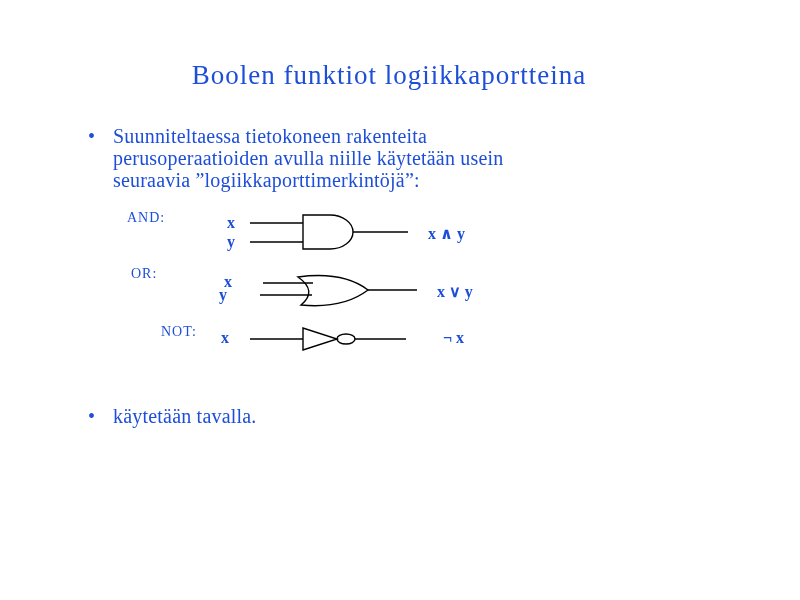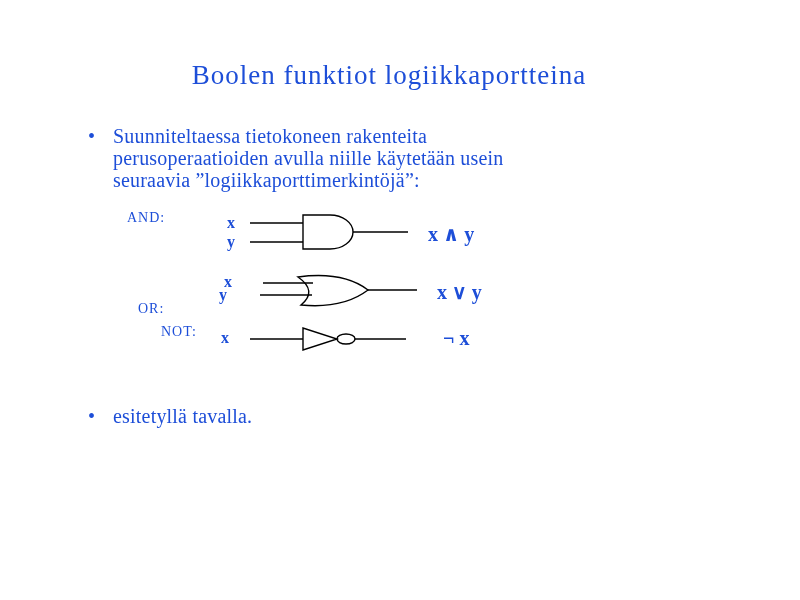--- a/index.html
+++ b/index.html
@@ -46,36 +46,36 @@
     letter-spacing: 0.2px;
     white-space: nowrap;
   }
   .gate-name {
     position: absolute;
     font-size: 14px;
     letter-spacing: 1px;
     line-height: 14px;
   }
   #and-name { left: 127px; top: 211px; }
-  #or-name  { left: 138px; top: 267px; margin-top: 35px; }
+  #or-name  { left: 131px; top: 267px; }
   #not-name { left: 127px; top: 325px; margin-left: 34px; }
   .io-label {
     position: absolute;
     font-size: 16px;
     font-weight: bold;
     line-height: 16px;
   }
   #and-x { left: 227px; top: 215px; }
   #and-y { left: 227px; top: 234px; }
   #or-x  { left: 224px; top: 274px; }
   #or-y  { left: 219px; top: 287px; }
   #not-x { left: 221px; top: 330px; }
   .out-label {
     position: absolute;
-    font-size: 20px;
+    font-size: 16px;
     font-weight: bold;
     line-height: 16px;
     white-space: pre;
   }
   #and-out { left: 428px; top: 226px; }
   #or-out  { left: 437px; top: 284px; font-family: Liberation Serif, serif; }
   #not-out { left: 443px; top: 330px; }
   .gate-svg {
     position: absolute;
   }
@@ -132,17 +132,17 @@
     <line x1="5" y1="14" x2="58" y2="14"></line>
     <path d="M 58 3 L 58 25 L 92 14 Z"></path>
     <ellipse cx="101" cy="14" rx="9" ry="5"></ellipse>
     <line x1="110" y1="14" x2="161" y2="14"></line>
   </svg>
   <div class="out-label" id="not-out">¬ x</div>
 
   <div class="bullet-item b2">
     <div class="bullet-marker">•</div>
     <div class="bullet-text">
-      <div>esitetyllä tavalla.</div>
+      <div>käytetään tavalla.</div>
     </div>
   </div>
 
 </div>
 
 </body></html>

